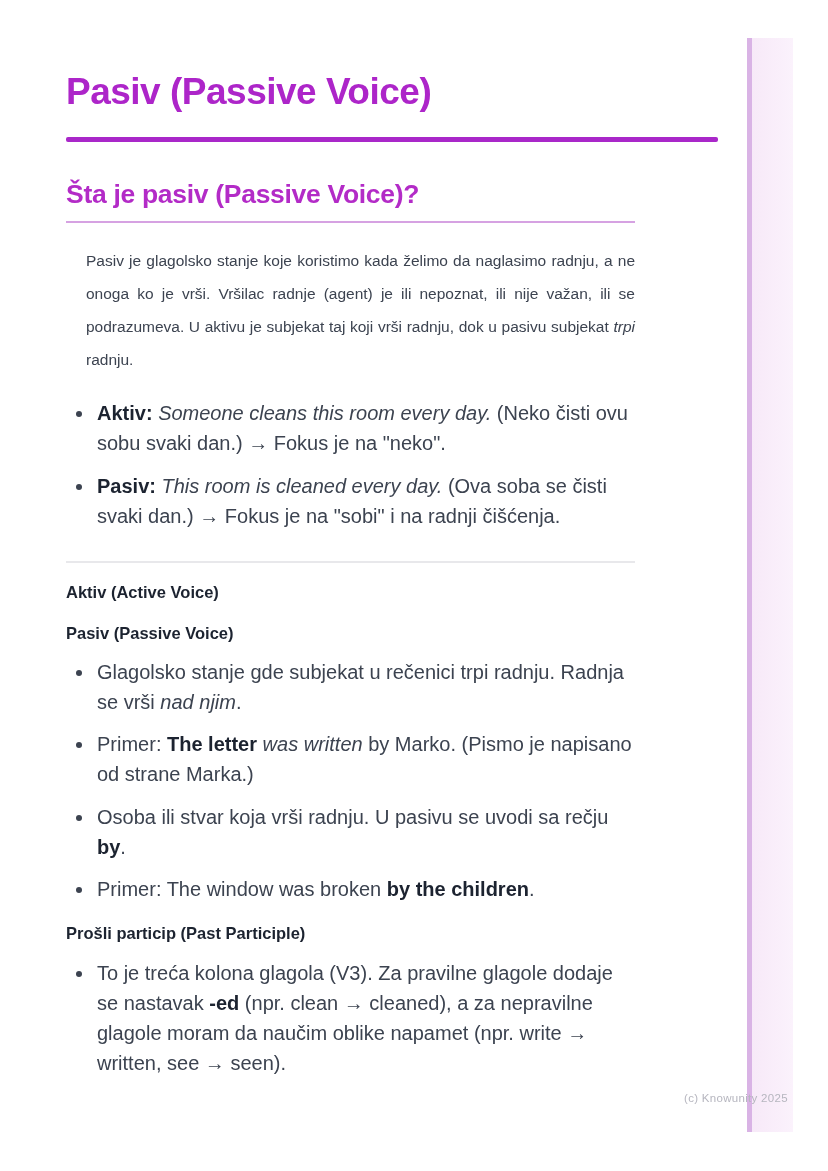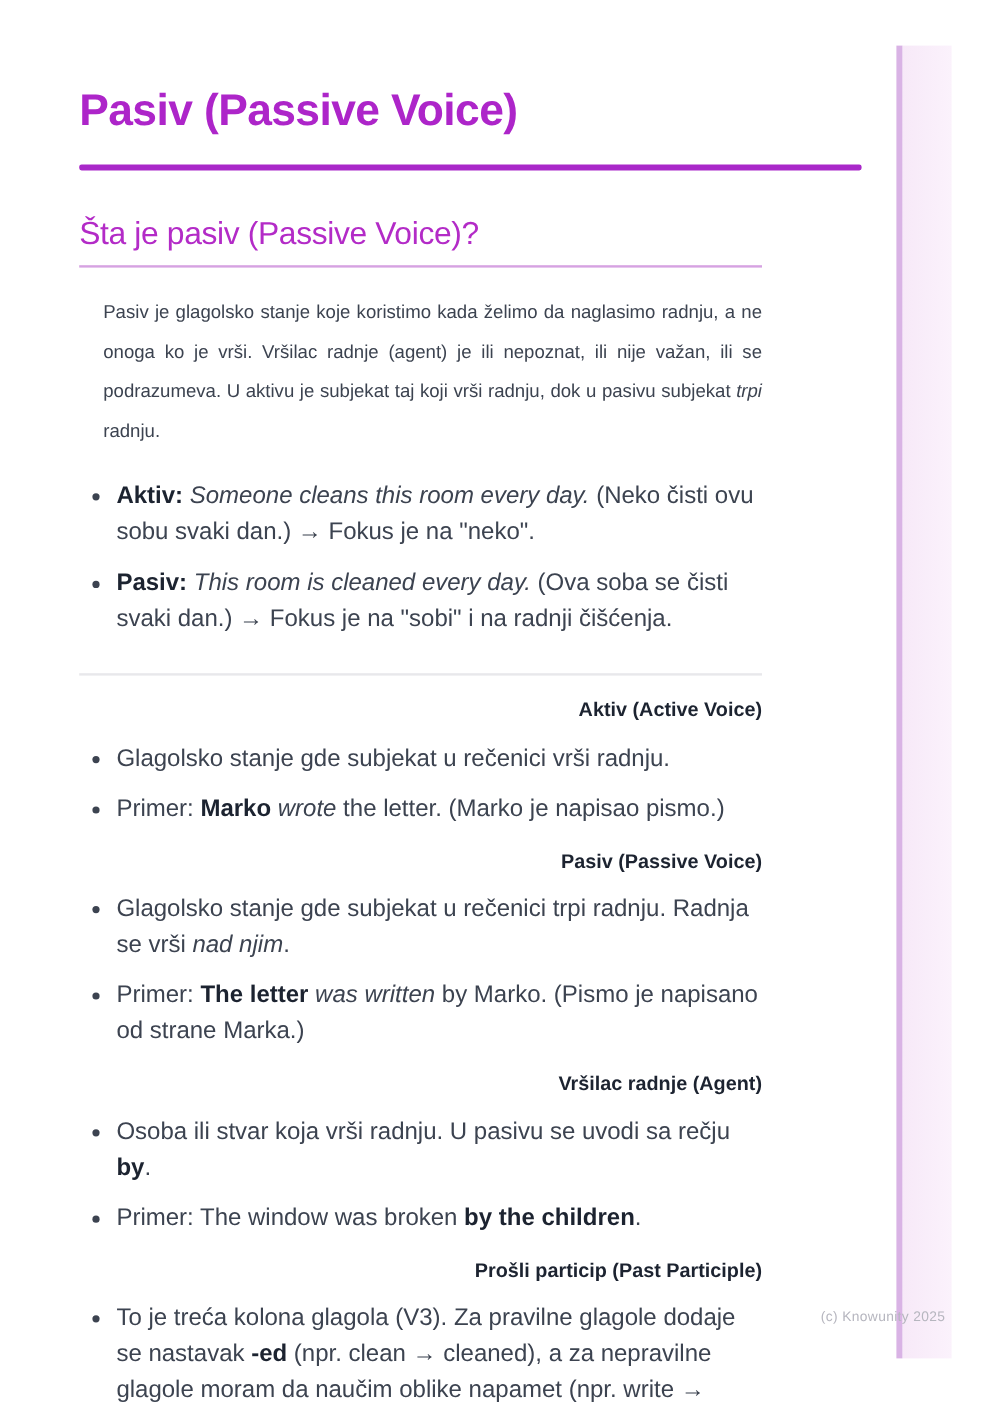--- a/index.html
+++ b/index.html
@@ -41,21 +41,21 @@
     margin-top: 23px;
     width: 652px;
     height: 5px;
     background: #a928c9;
     border-radius: 2px;
   }
 
   h2.section-heading {
     font-size: 26.5px;
     line-height: 1.2;
-    font-weight: 400;
+    font-weight: 700;
     letter-spacing: -0.3px;
     color: #b32bc7;
     padding-bottom: 10px;
     border-bottom: 2px solid #d6a2e2;
   }
   h2.first { margin-top: 37px; }
   h2.second { margin-top: 42px; }
 
   p.para {
     margin-top: 21px;
@@ -84,21 +84,20 @@
     border-top: 2px solid #e8e8eb;
     margin-top: 30px;
   }
 
   h3.subheading {
     margin-top: 19px;
     font-size: 16.5px;
     line-height: 1.3;
     font-weight: 700;
     color: #1c2330;
-    text-align: right;
   }
   .subsection ul.bullets { margin-top: 13px; }
   .subsection ul.bullets li { margin-bottom: 12px; }
 
   .seg-b { font-weight: 700; color: #1c2330; }
   .seg-i { font-style: italic; }
 
   .watermark {
     position: absolute;
     left: 684px; top: 1092px;
@@ -129,36 +128,31 @@
         <li><span class="seg-b">Pasiv: </span><span class="seg-i">This room is cleaned every day. </span><span>(Ova soba se čisti svaki dan.) → Fokus je na "sobi" i na radnji čišćenja.</span></li>
       </ul>
     </section>
 
     <hr class="divider">
 
     <section>
 
       <div class="subsection">
         <h3 class="subheading">Aktiv (Active Voice)</h3>
-        <ul class="bullets">
-          <li><span>Glagolsko stanje gde subjekat u rečenici vrši radnju.</span></li>
-          <li><span>Primer: </span><span class="seg-b">Marko</span><span> </span><span class="seg-i">wrote</span><span> the letter. (Marko je napisao pismo.)</span></li>
-        </ul>
       </div>
 
       <div class="subsection">
         <h3 class="subheading">Pasiv (Passive Voice)</h3>
         <ul class="bullets">
           <li><span>Glagolsko stanje gde subjekat u rečenici trpi radnju. Radnja se vrši </span><span class="seg-i">nad njim</span><span>.</span></li>
           <li><span>Primer: </span><span class="seg-b">The letter</span><span> </span><span class="seg-i">was written</span><span> by Marko. (Pismo je napisano od strane Marka.)</span></li>
         </ul>
       </div>
 
       <div class="subsection">
-        <h3 class="subheading">Vršilac radnje (Agent)</h3>
         <ul class="bullets">
           <li><span>Osoba ili stvar koja vrši radnju. U pasivu se uvodi sa rečju </span><span class="seg-b">by</span><span>.</span></li>
           <li><span>Primer: The window was broken </span><span class="seg-b">by the children</span><span>.</span></li>
         </ul>
       </div>
 
       <div class="subsection">
         <h3 class="subheading">Prošli particip (Past Participle)</h3>
         <ul class="bullets">
           <li><span>To je treća kolona glagola (V3). Za pravilne glagole dodaje se nastavak </span><span class="seg-b">-ed</span><span> (npr. clean → cleaned), a za nepravilne glagole moram da naučim oblike napamet (npr. write → written, see → seen). </span></li>

